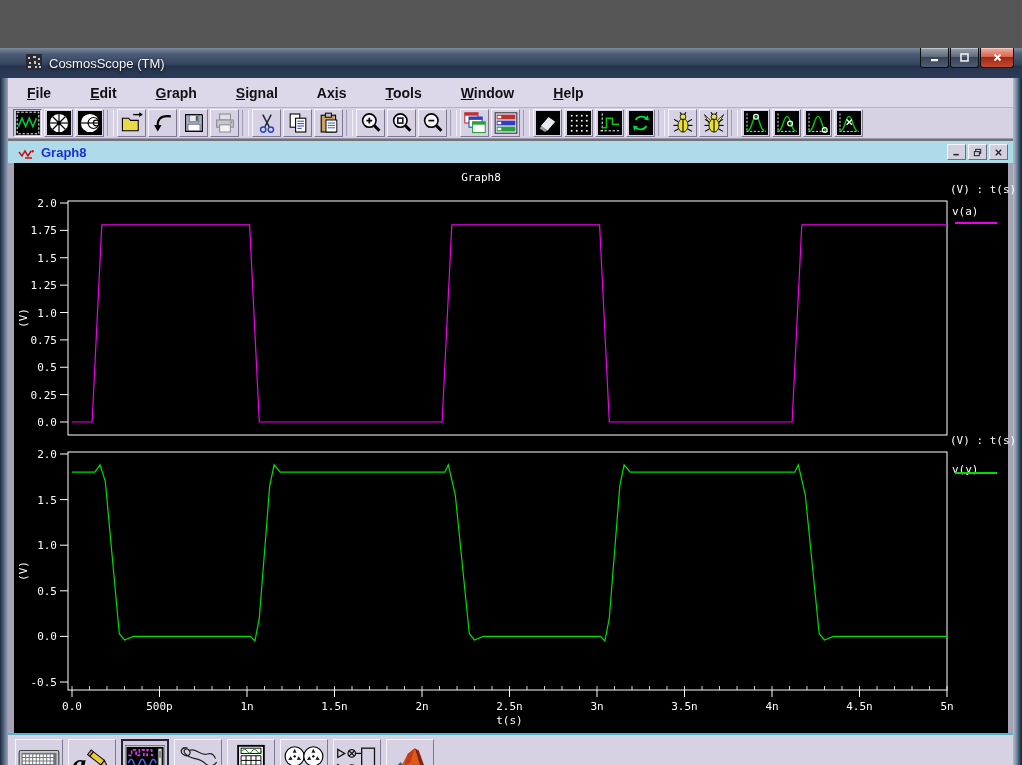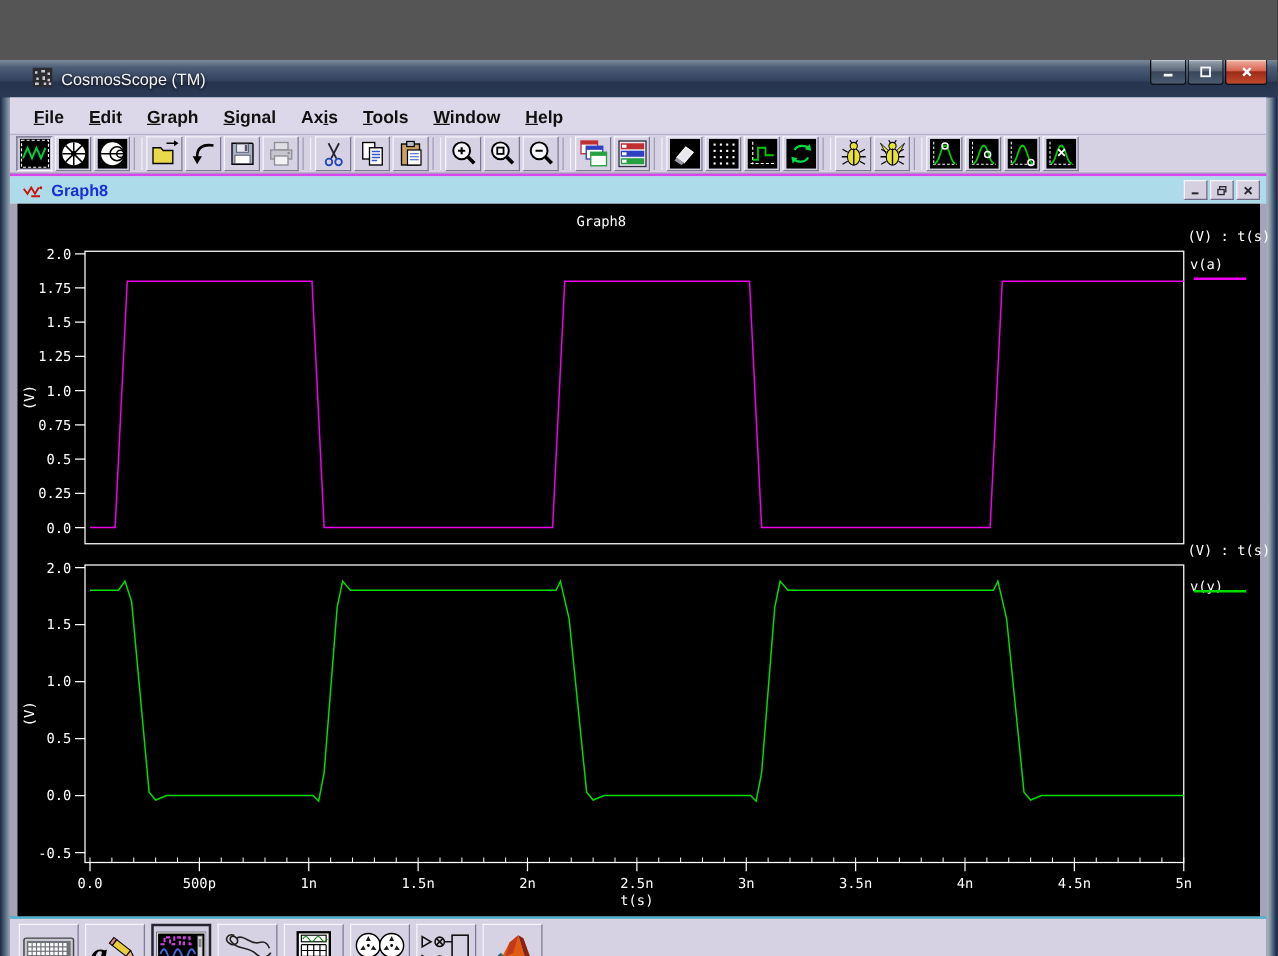--- a/index.html
+++ b/index.html
@@ -27,35 +27,35 @@
     box-shadow:inset 0 1px 0 rgba(255,255,255,.4); }
   .cap-btn svg { width:11px; height:11px; }
   .cap-close { width:34px;
     background:linear-gradient(180deg,#f0b0a0,#d86450 45%,#9c2a18 50%,#c24a2e); }
 
   
   .content { position:absolute; left:8px; right:9px; top:30px; bottom:8px;
     background:#d6d2e4; display:flex; flex-direction:column; z-index:6; }
 
   .menubar { height:30px; flex:0 0 auto; display:flex; align-items:center; padding-left:9px;
-    background:#dcd8ea; border-bottom:1px solid #b4b0c8; }
+    background:#dcd8ea; border-bottom:1px solid #b4b0c8;gap:19px; }
   .menu-item { font-size:14px; font-weight:bold; color:#111; padding:2px 10px; cursor:default; }
   .menu-item u { text-decoration:underline; }
 
   .toolbar { height:31px; flex:0 0 auto; display:flex; align-items:center; padding-left:4px;
     background:#d6d2e4; border-bottom:1px solid #9a96ae; }
   .tb-btn { width:29px; height:28px; margin:0 1px; padding:1px; background:#d6d2e4;
     border:1px solid; border-color:#f6f4fc #7d7992 #7d7992 #f6f4fc;
     display:flex; align-items:center; justify-content:center; }
   .tb-btn .icon { width:24px; height:24px; display:block; }
   .tb-btn.pressed { border-color:#716d85 #f6f4fc #f6f4fc #716d85; background:#c9c5db; }
   .tb-sep { width:7px; height:26px; margin:0 2px; border-left:1px solid #a09cb4; border-right:1px solid #f2f0f8; }
 
   
-  .child-window { flex:0 0 auto; border-top:2px solid #d946ef; }
+  .child-window { flex:0 0 auto; border-top:2px solid #737373; }
   .child-titlebar { height:22px; background:#aedbe9; display:flex; align-items:center; padding:0 5px; }
   .child-icon { width:16px; height:12px; margin-left:5px; display:inline-block; }
   .child-title { color:#1c2fd0; font-weight:bold; font-size:13px; margin-left:7px; }
   .cw-buttons { margin-left:auto; display:flex; }
   .cw-btn { width:19px; height:16px; margin-left:2px; background:#d4d0e0;
     border:1px solid; border-color:#f6f4fc #6e6a84 #6e6a84 #f6f4fc;
     display:flex; align-items:center; justify-content:center; }
   .cw-btn svg { width:9px; height:9px; }
   .child-body { background:#a5a3b5; padding:0 6px; border-bottom:2px solid #50b4cc; }
   .canvas { position:relative; width:994px; height:570px; background:#000; }

